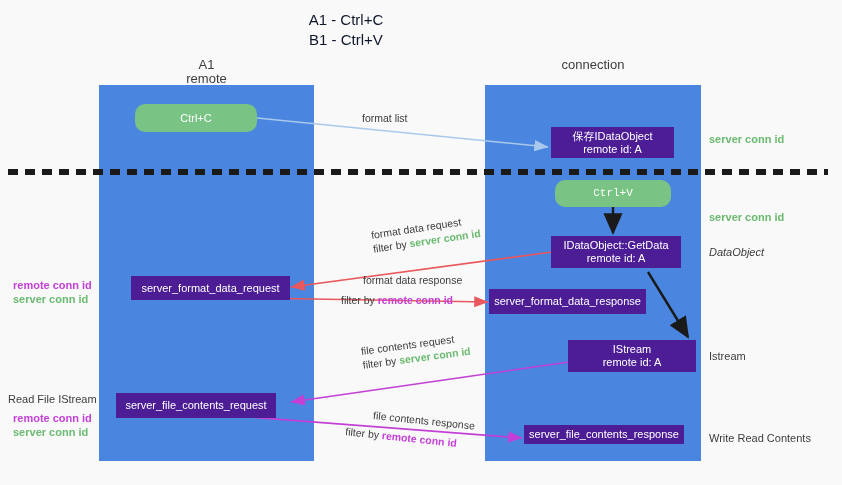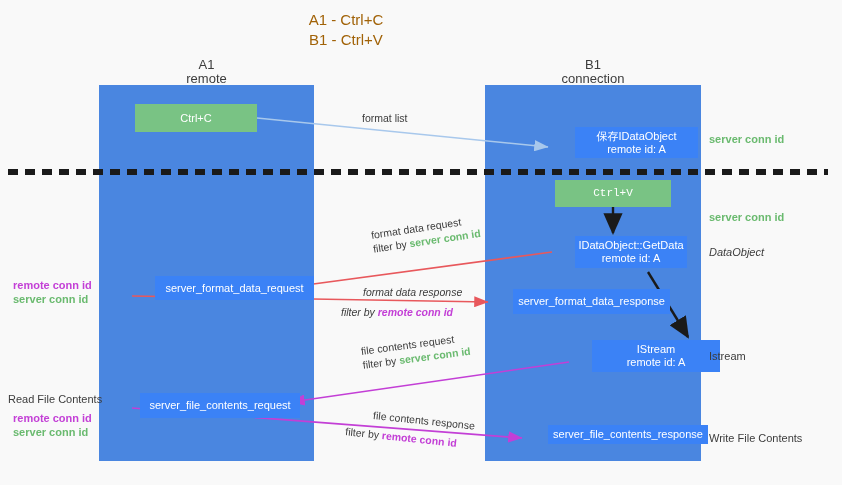--- a/index.html
+++ b/index.html
@@ -12,42 +12,42 @@
     color:#3c3c3c;
   }
   .stage{position:absolute;left:0;top:0;width:842px;height:485px;}
   .abs{position:absolute;}
 
   
   #title{
     left:0;top:10px;width:692px;
     text-align:center;
     font-size:15px;line-height:20px;
-    color:#a16207;
+    color:#0f172a;
   }
   #title div{white-space:pre;}
 
   
   .col-caption{
     text-align:center;font-size:13px;line-height:14px;color:#3c3c3c;
   }
 
   
   .lane{background:#4a86e0;}
 
   
   .box{
     display:flex;align-items:center;justify-content:center;
     text-align:center;color:#ffffff;
     font-size:11px;line-height:13px;
     box-sizing:border-box;
     padding:2px 4px;
   }
-  .box.green{background:#79c384;}
-  .box.orange{background:#3b82f6;margin-left:24px;}
+  .box.green{background:#79c384;border-radius:10px;}
+  .box.orange{background:#4c1d95;}
   .box .l2{display:block;}
 
   
   svg.overlay{position:absolute;left:0;top:0;width:842px;height:485px;overflow:visible;}
 
   
   .edge-label{
     font-size:10.5px;line-height:14px;color:#3c3c3c;white-space:nowrap;
   }
   .edge-label.rot-up{transform:rotate(-8.5deg);transform-origin:left top;}
@@ -69,21 +69,20 @@
   <div class="abs" id="title">
     <div>A1 - Ctrl+C</div>
     <div>B1 - Ctrl+V</div>
   </div>
 
   <div class="abs col-caption" style="left:99px;top:58px;width:215px;">
     <div>A1</div>
     <div>remote</div>
   </div>
   <div class="abs col-caption" style="left:485px;top:58px;width:216px;">
-    <div>B1</div>
     <div>connection</div>
   </div>
 
   <div class="abs lane" style="left:99px;top:85px;width:215px;height:376px;"></div>
   <div class="abs lane" style="left:485px;top:85px;width:216px;height:376px;"></div>
 
   <svg class="overlay">
     <defs>
       <marker id="ah-blue" markerWidth="9" markerHeight="7" refX="8.6" refY="3.5" orient="auto">
         <polygon points="0,0 9,3.5 0,7" fill="#a8c8ec"></polygon>
@@ -122,21 +121,21 @@
 
   <div class="abs box orange" style="left:551px;top:127px;width:123px;height:31px;flex-direction:column;">
     <span>保存IDataObject</span>
     <span class="l2">remote id: A</span>
   </div>
 
   <div class="abs box green" style="left:555px;top:180px;width:116px;height:27px;font-family:Liberation Mono, monospace;">
     <span>Ctrl+V</span>
   </div>
 
-  <div class="abs box orange" style="left:551px;top:236px;width:112px;height:32px;flex-direction:column;">
+  <div class="abs box orange" style="left:551px;top:236px;width:130px;height:32px;flex-direction:column;">
     <span>IDataObject::GetData</span>
     <span class="l2">remote id: A</span>
   </div>
 
   <div class="abs box orange" style="left:568px;top:340px;width:128px;height:32px;flex-direction:column;">
     <span>IStream</span>
     <span class="l2">remote id: A</span>
   </div>
 
   <div class="abs box orange" style="left:489px;top:289px;width:157px;height:25px;">
@@ -157,21 +156,21 @@
 
   <div class="abs edge-label" style="left:362px;top:111px;text-align:center;">
     <span>format list</span>
   </div>
 
   <div class="abs edge-label rot-up" style="left:370px;top:228px;">
     <div>format data request</div>
     <div><span>filter by </span><span class="green-t">server conn id</span></div>
   </div>
 
-  <div class="abs edge-label" style="left:363px;top:285px;font-style:italic;">
+  <div class="abs edge-label" style="left:363px;top:273px;">
     <div>format data response</div>
     <div style="margin-left:-22px;margin-top:6px;"><span>filter by </span><span class="purple-t">remote conn id</span></div>
   </div>
 
   <div class="abs edge-label rot-up2" style="left:360px;top:344px;">
     <div>file contents request</div>
     <div><span>filter by </span><span class="green-t">server conn id</span></div>
   </div>
 
   <div class="abs edge-label rot-down2" style="left:374px;top:408px;">
@@ -180,27 +179,27 @@
   </div>
 
   <div class="abs conn-note green-t" style="left:709px;top:132px;">server conn id</div>
 
   <div class="abs conn-note green-t" style="left:709px;top:210px;">server conn id</div>
 
   <div class="abs side-note" style="left:709px;top:245px;font-style:italic;">DataObject</div>
 
   <div class="abs side-note" style="left:709px;top:349px;">Istream</div>
 
-  <div class="abs side-note" style="left:709px;top:431px;">Write File Contents</div>
+  <div class="abs side-note" style="left:709px;top:431px;">Write Read Contents</div>
 
   <div class="abs conn-note" style="left:13px;top:278px;">
     <b class="purple-t">remote conn id</b>
     <b class="green-t">server conn id</b>
   </div>
 
-  <div class="abs side-note" style="left:8px;top:392px;">Read File Contents</div>
+  <div class="abs side-note" style="left:8px;top:392px;">Read File IStream</div>
 
   <div class="abs conn-note" style="left:13px;top:411px;">
     <b class="purple-t">remote conn id</b>
     <b class="green-t">server conn id</b>
   </div>
 
 </div>
 
 </body></html>

